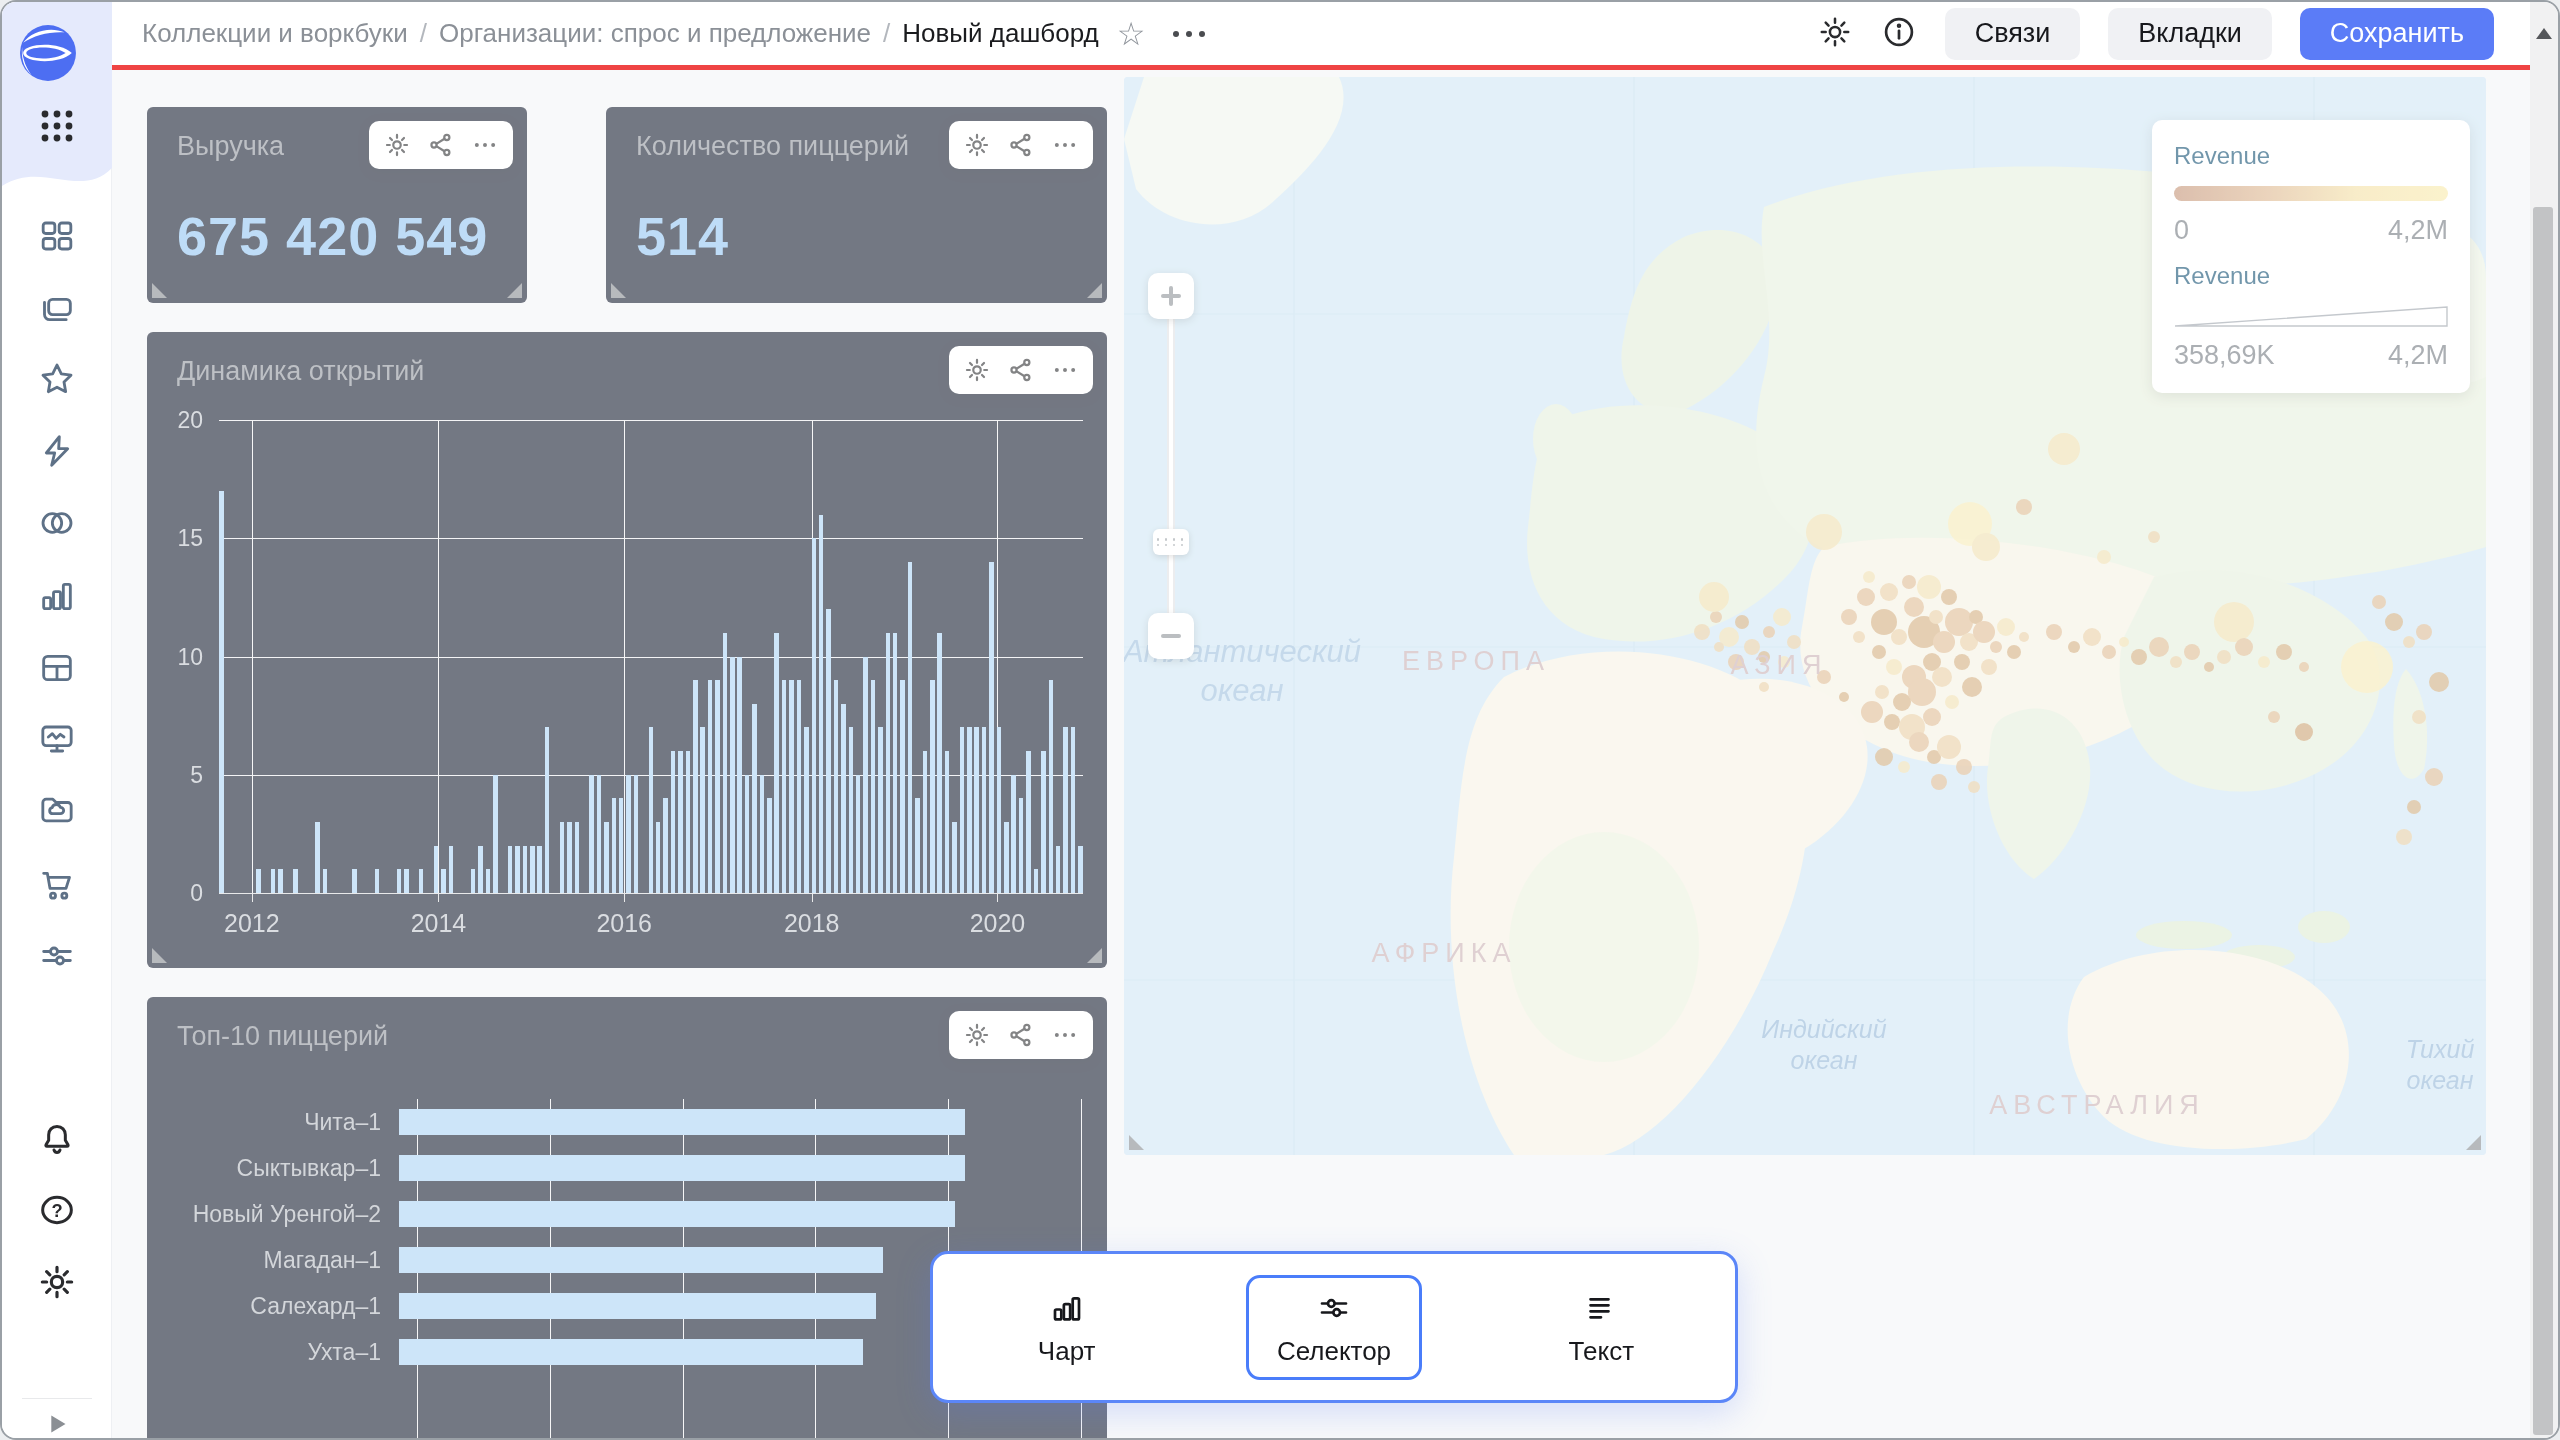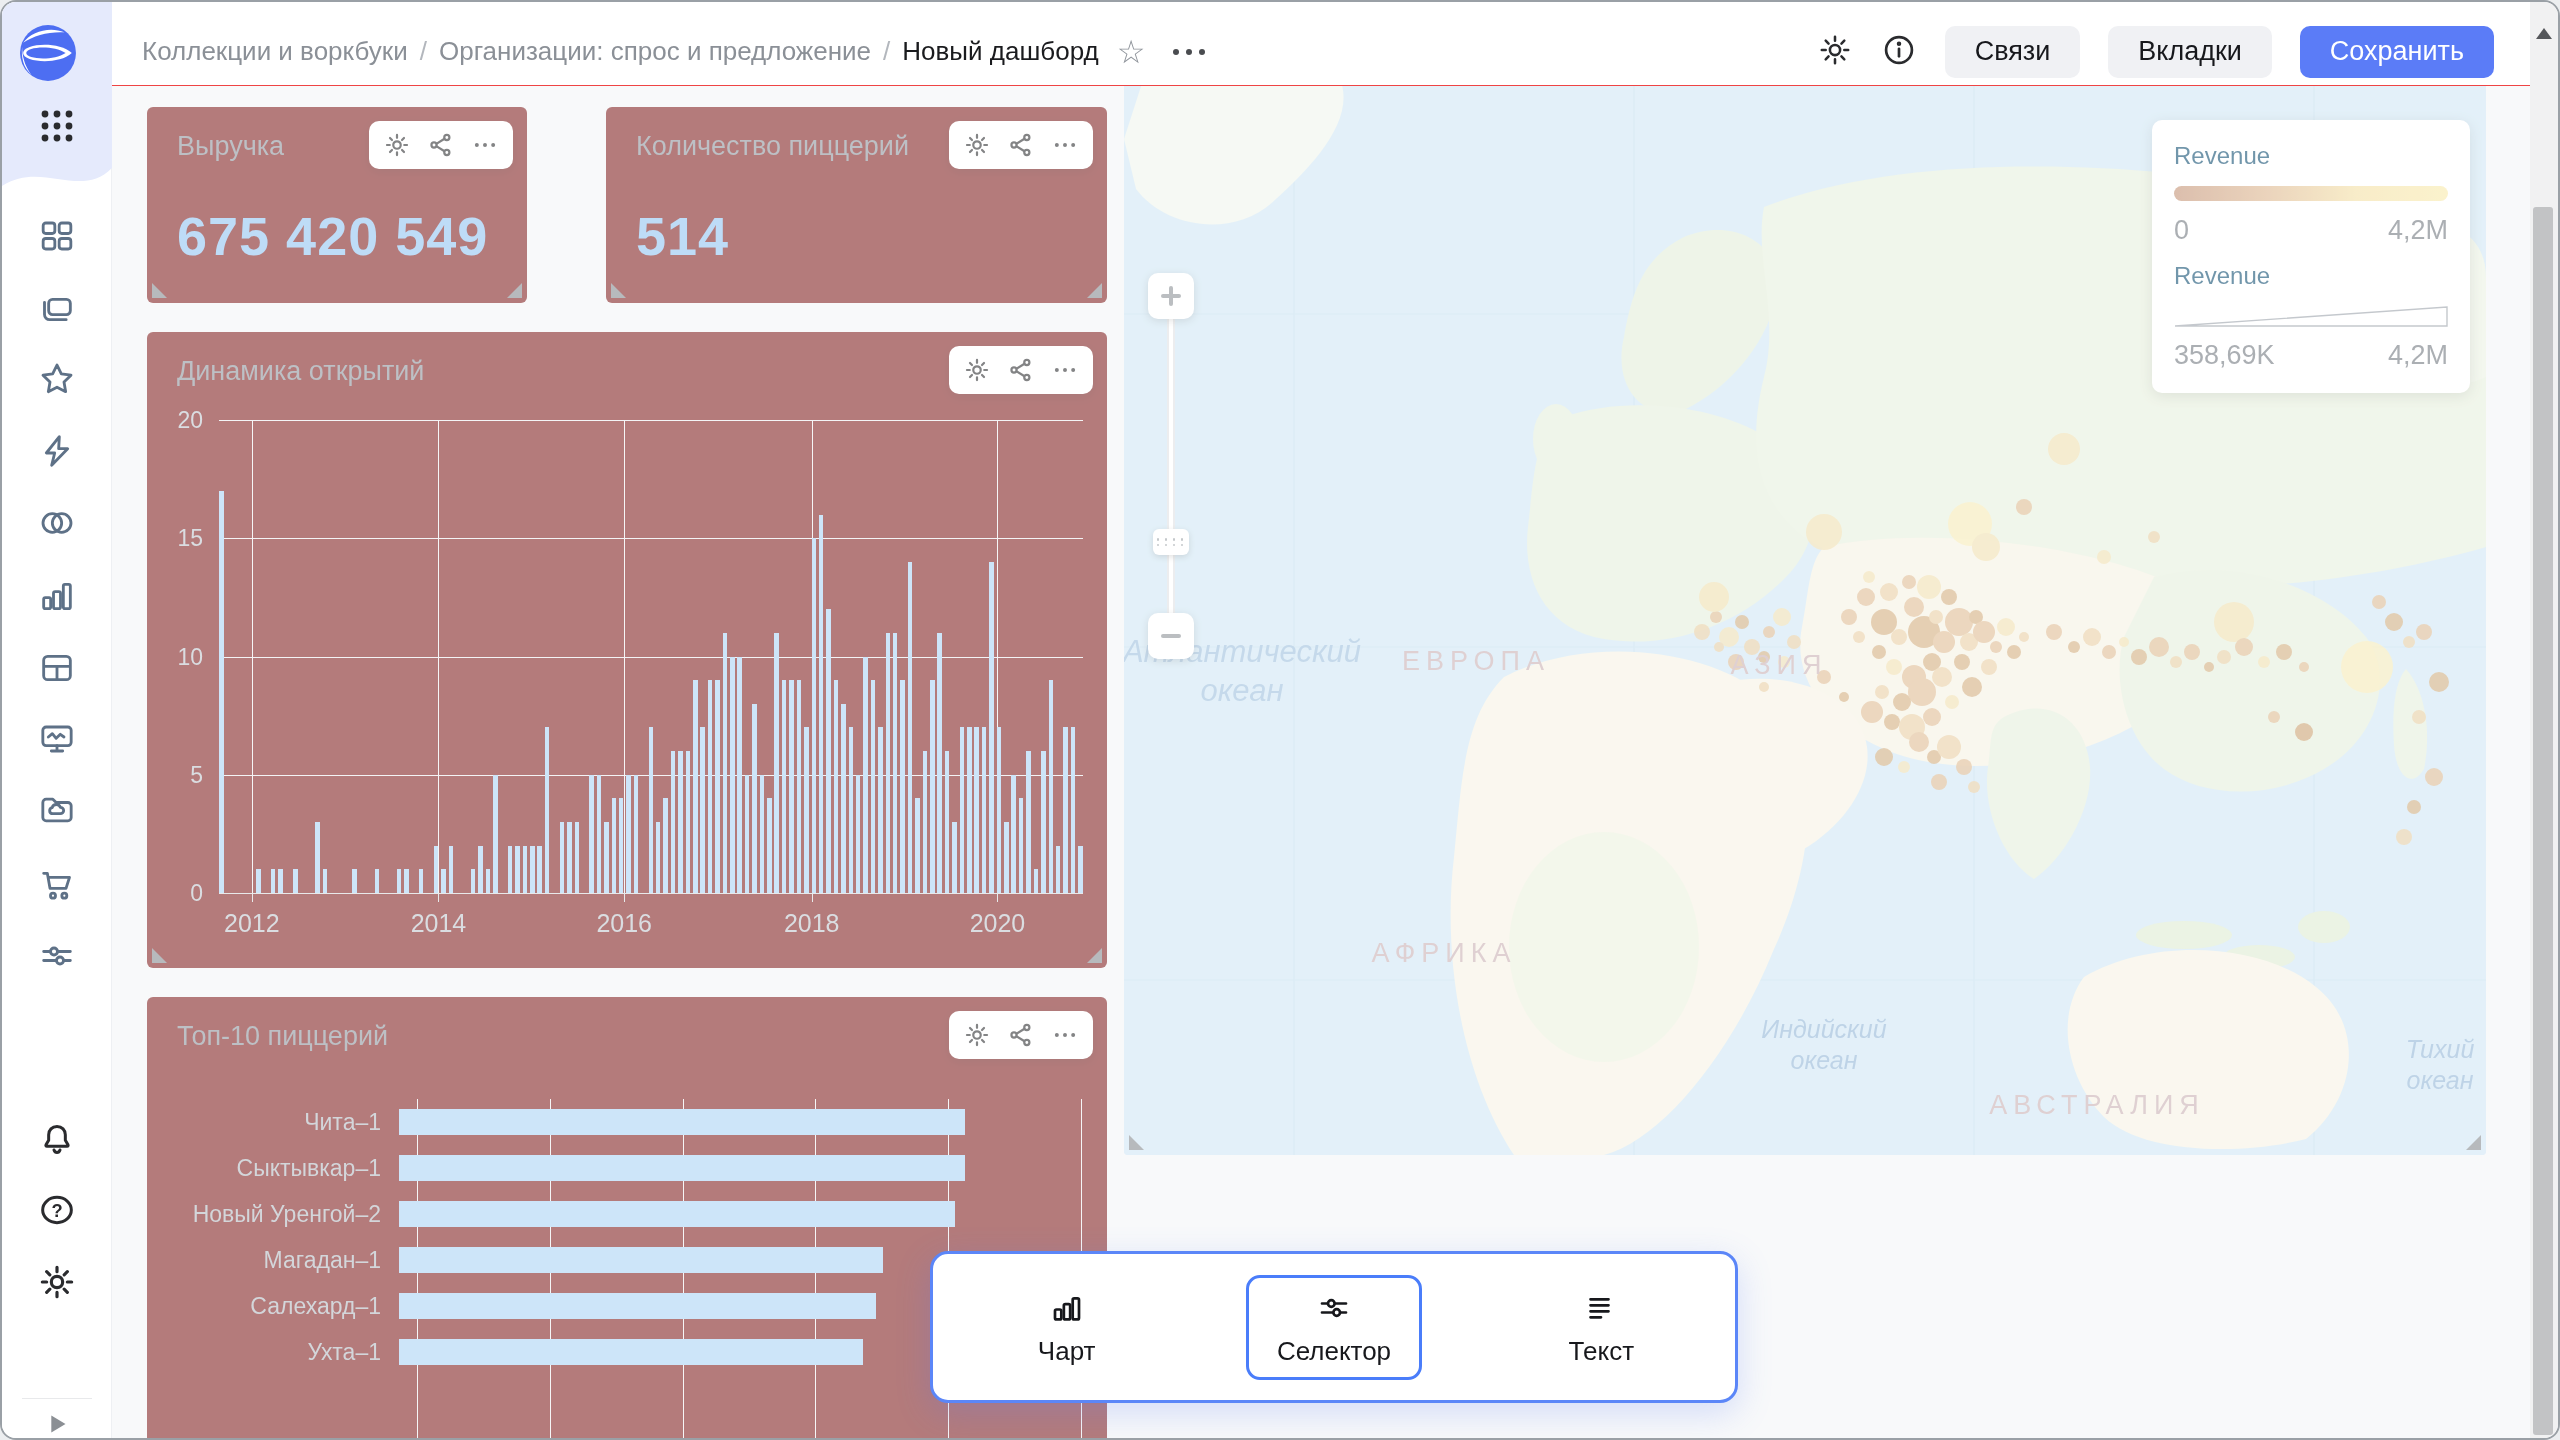--- a/index.html
+++ b/index.html
@@ -10,21 +10,21 @@
   
   .sb{position:absolute;left:0;top:0;width:110px;height:100%;background:#fff;border-right:1px solid #eef0f3;z-index:30;}
   .sb-blue{position:absolute;left:0;top:0;width:110px;height:152px;background:#e5eafc;}
   .sb-curve{position:absolute;left:0;top:152px;width:110px;height:46px;}
   .logo{position:absolute;left:17px;top:22px;width:58px;height:58px;}
   .apps{position:absolute;left:33px;top:102px;width:44px;height:44px;}
   .sb-ic{position:absolute;left:50%;transform:translateX(-50%);width:40px;height:40px;display:flex;align-items:center;justify-content:center;}
   .sb-div{position:absolute;left:20px;top:1396px;width:70px;height:1px;background:#e8e9eb;}
 
   
-  .tb{position:absolute;left:110px;top:16px;width:2422px;height:68px;background:#fff;border-bottom:1px solid #ef4444;
+  .tb{position:absolute;left:110px;top:0;width:2422px;height:68px;background:#fff;border-bottom:5px solid #ef4444;
       display:flex;align-items:center;padding:0 40px 0 30px;z-index:25;}
   .crumbs{display:flex;align-items:center;gap:12px;font-size:26px;color:#8b9097;white-space:nowrap;}
   .crumb-sep{color:#b3b7bd;}
   .crumb-cur{color:#1a1b1e;}
   .star-ic{margin-left:18px;font-size:32px;color:#8f949b;line-height:1;}
   .dots3{margin-left:28px;display:flex;gap:7px;}
   .dots3 i{width:6px;height:6px;border-radius:50%;background:#4a4c50;}
   .tb-right{margin-left:auto;display:flex;align-items:center;gap:28px;}
   .btn{height:52px;padding:0 30px;border:none;border-radius:10px;background:#f0f1f4;color:#17181c;
        font-size:27px;font-family:inherit;display:flex;align-items:center;cursor:pointer;}
@@ -32,21 +32,21 @@
 
   
   .scroll{position:absolute;right:0;top:0;width:28px;height:100%;background:#f1f1f2;z-index:35;}
   .scroll .arr{position:absolute;top:26px;left:6px;width:0;height:0;border-left:8px solid transparent;
                border-right:8px solid transparent;border-bottom:11px solid #55575b;}
   .scroll .thumb{position:absolute;top:205px;bottom:3px;left:3px;width:20px;background:#c2c3c5;border-radius:3px;}
 
   
   .content{position:absolute;left:110px;top:68px;right:28px;bottom:0;background:#f3f4f6;overflow:hidden;}
   .overlay{position:absolute;inset:0;background:rgba(255,255,255,0.42);z-index:6;pointer-events:none;}
-  .widget{position:absolute;background:#7f1d1d;border-radius:6px;z-index:1;}
+  .widget{position:absolute;background:#0f172a;border-radius:6px;z-index:1;}
   .rz{position:absolute;width:0;height:0;bottom:5px;}
   .rz.l{left:5px;border-bottom:15px solid #84888d;border-right:15px solid transparent;}
   .rz.r{right:5px;border-bottom:15px solid #84888d;border-left:15px solid transparent;}
   .pill{position:absolute;top:14px;right:14px;display:flex;align-items:center;gap:16px;background:#fff;
         border-radius:10px;box-shadow:0 3px 12px rgba(0,0,0,.16);padding:10px 14px;z-index:3;}
   .w-title{position:absolute;left:30px;top:24px;font-size:27px;color:#8e939b;}
   .kpi-val{position:absolute;left:30px;top:98px;font-size:54px;font-weight:bold;color:#8fc3f1;letter-spacing:1px;}
 
   
   .dyn-plot{position:absolute;left:72px;right:24px;top:88px;bottom:75px;}

